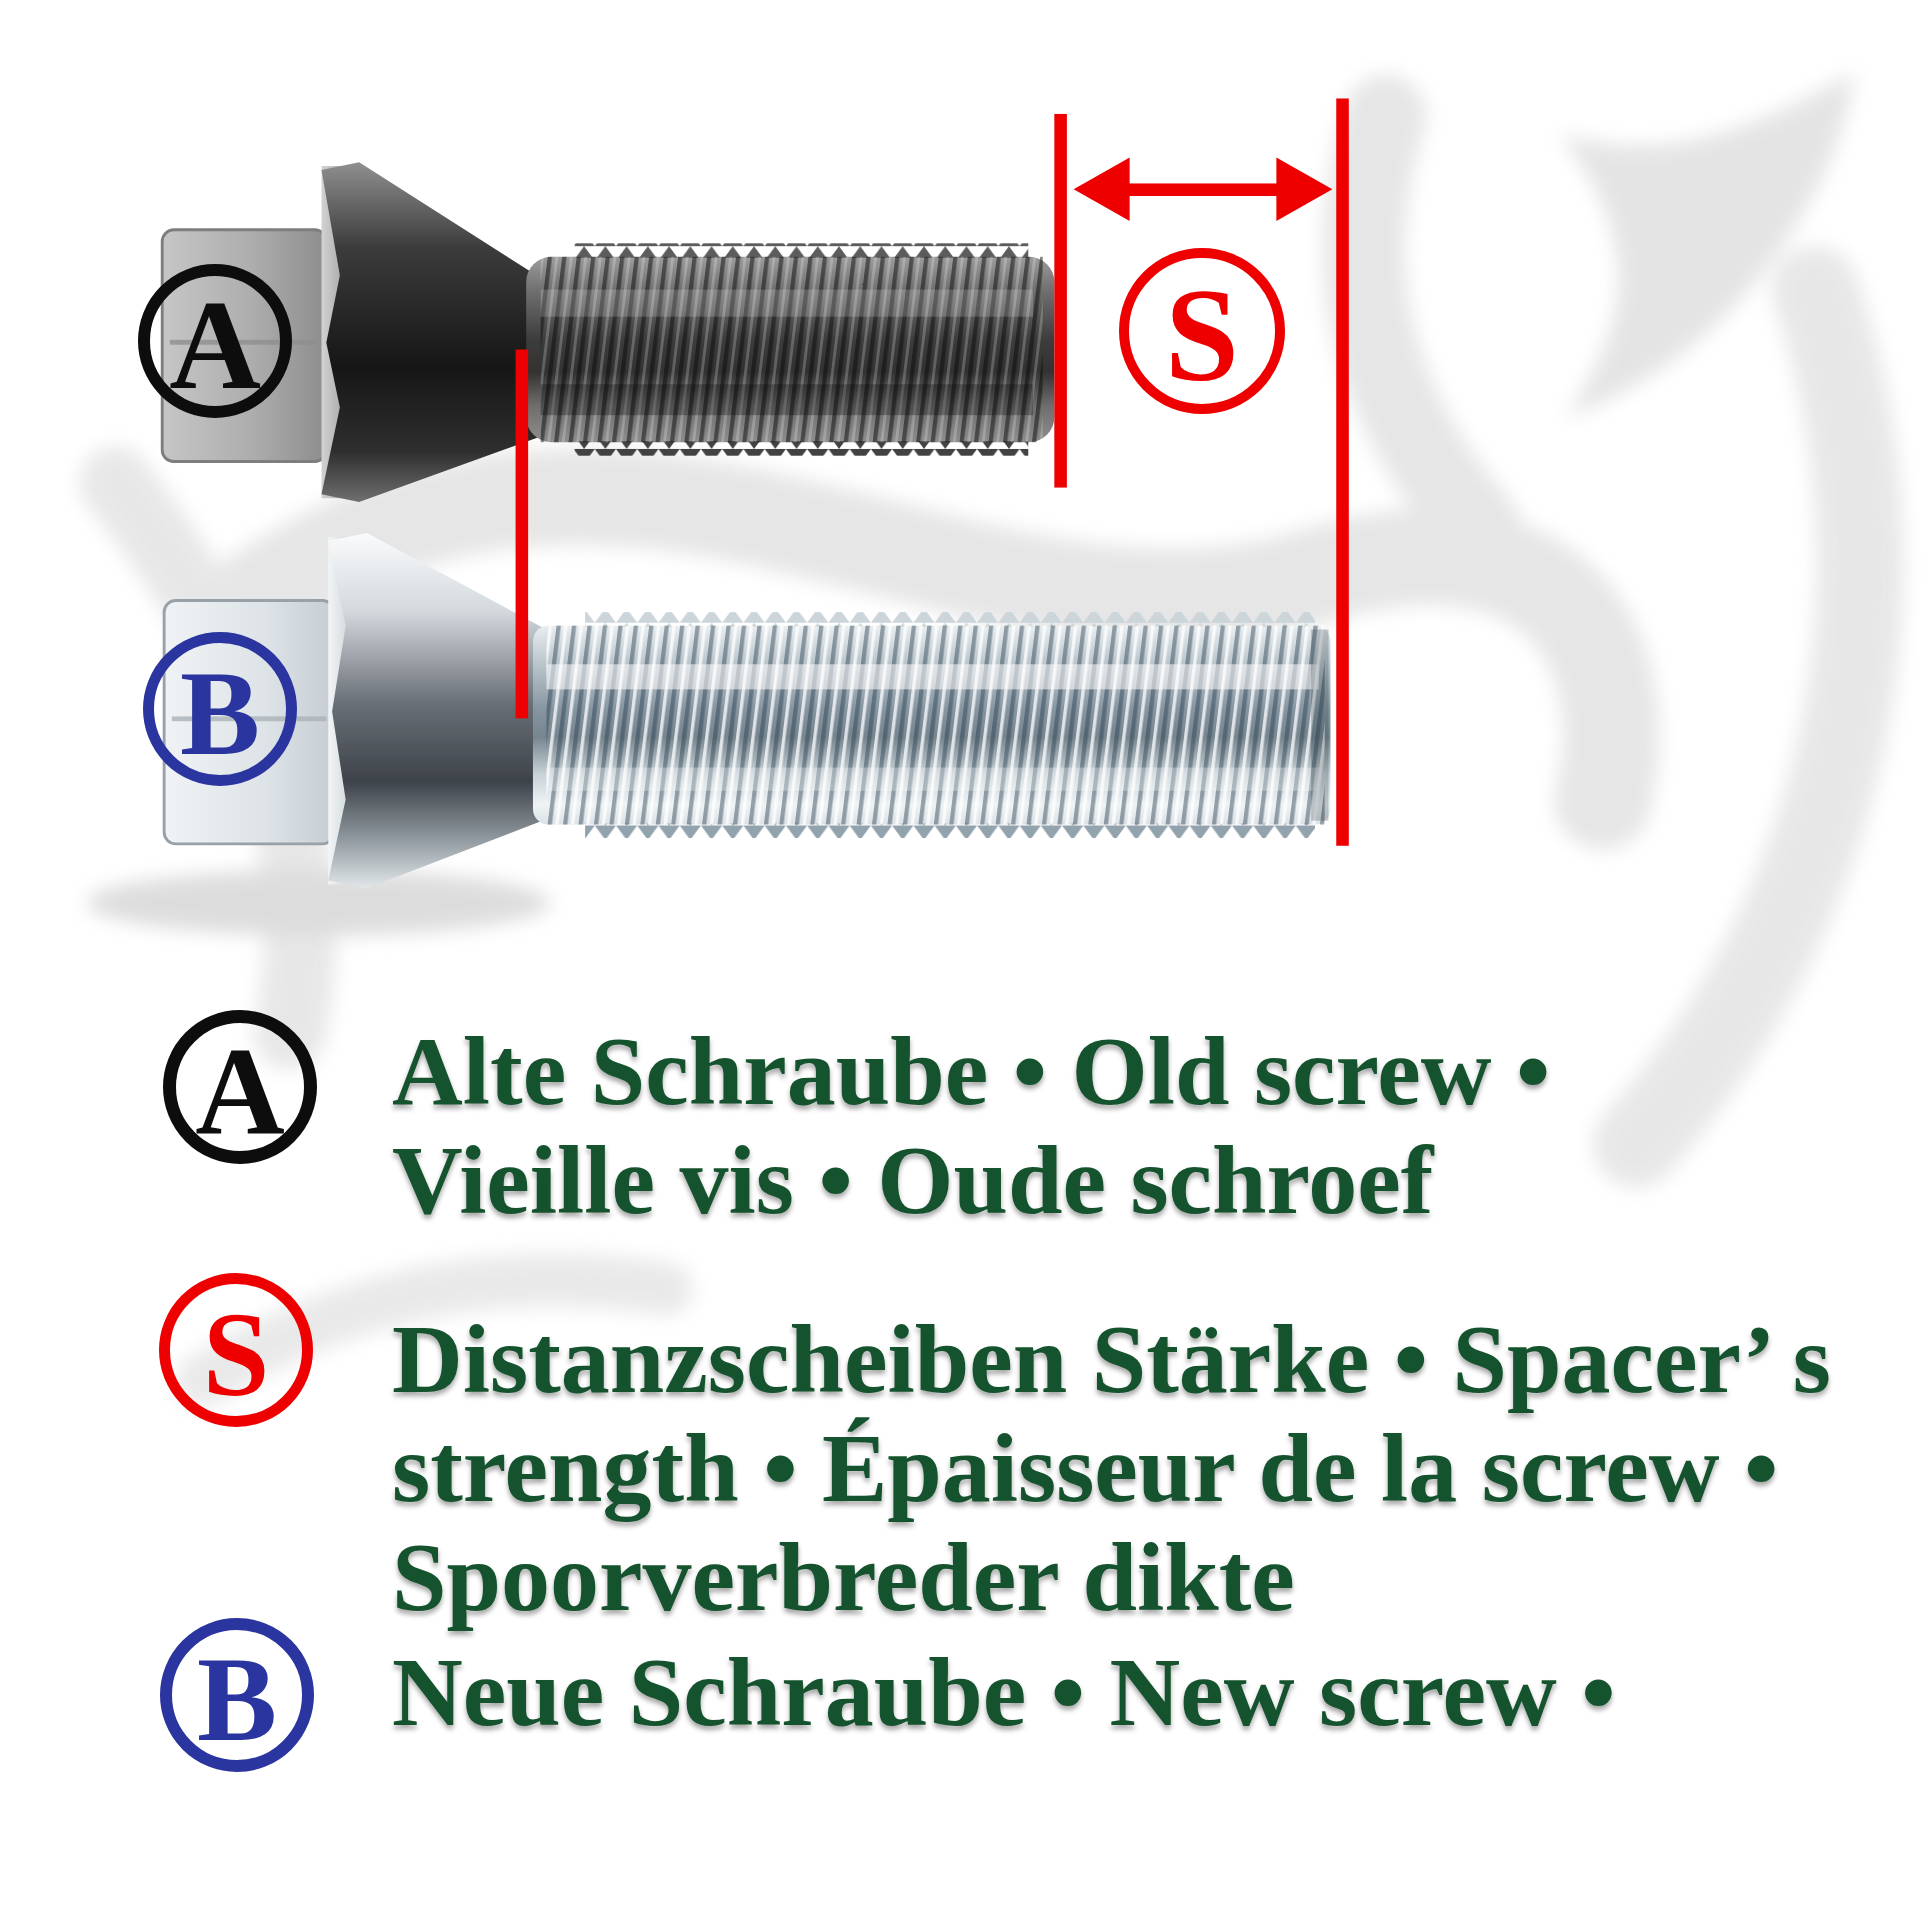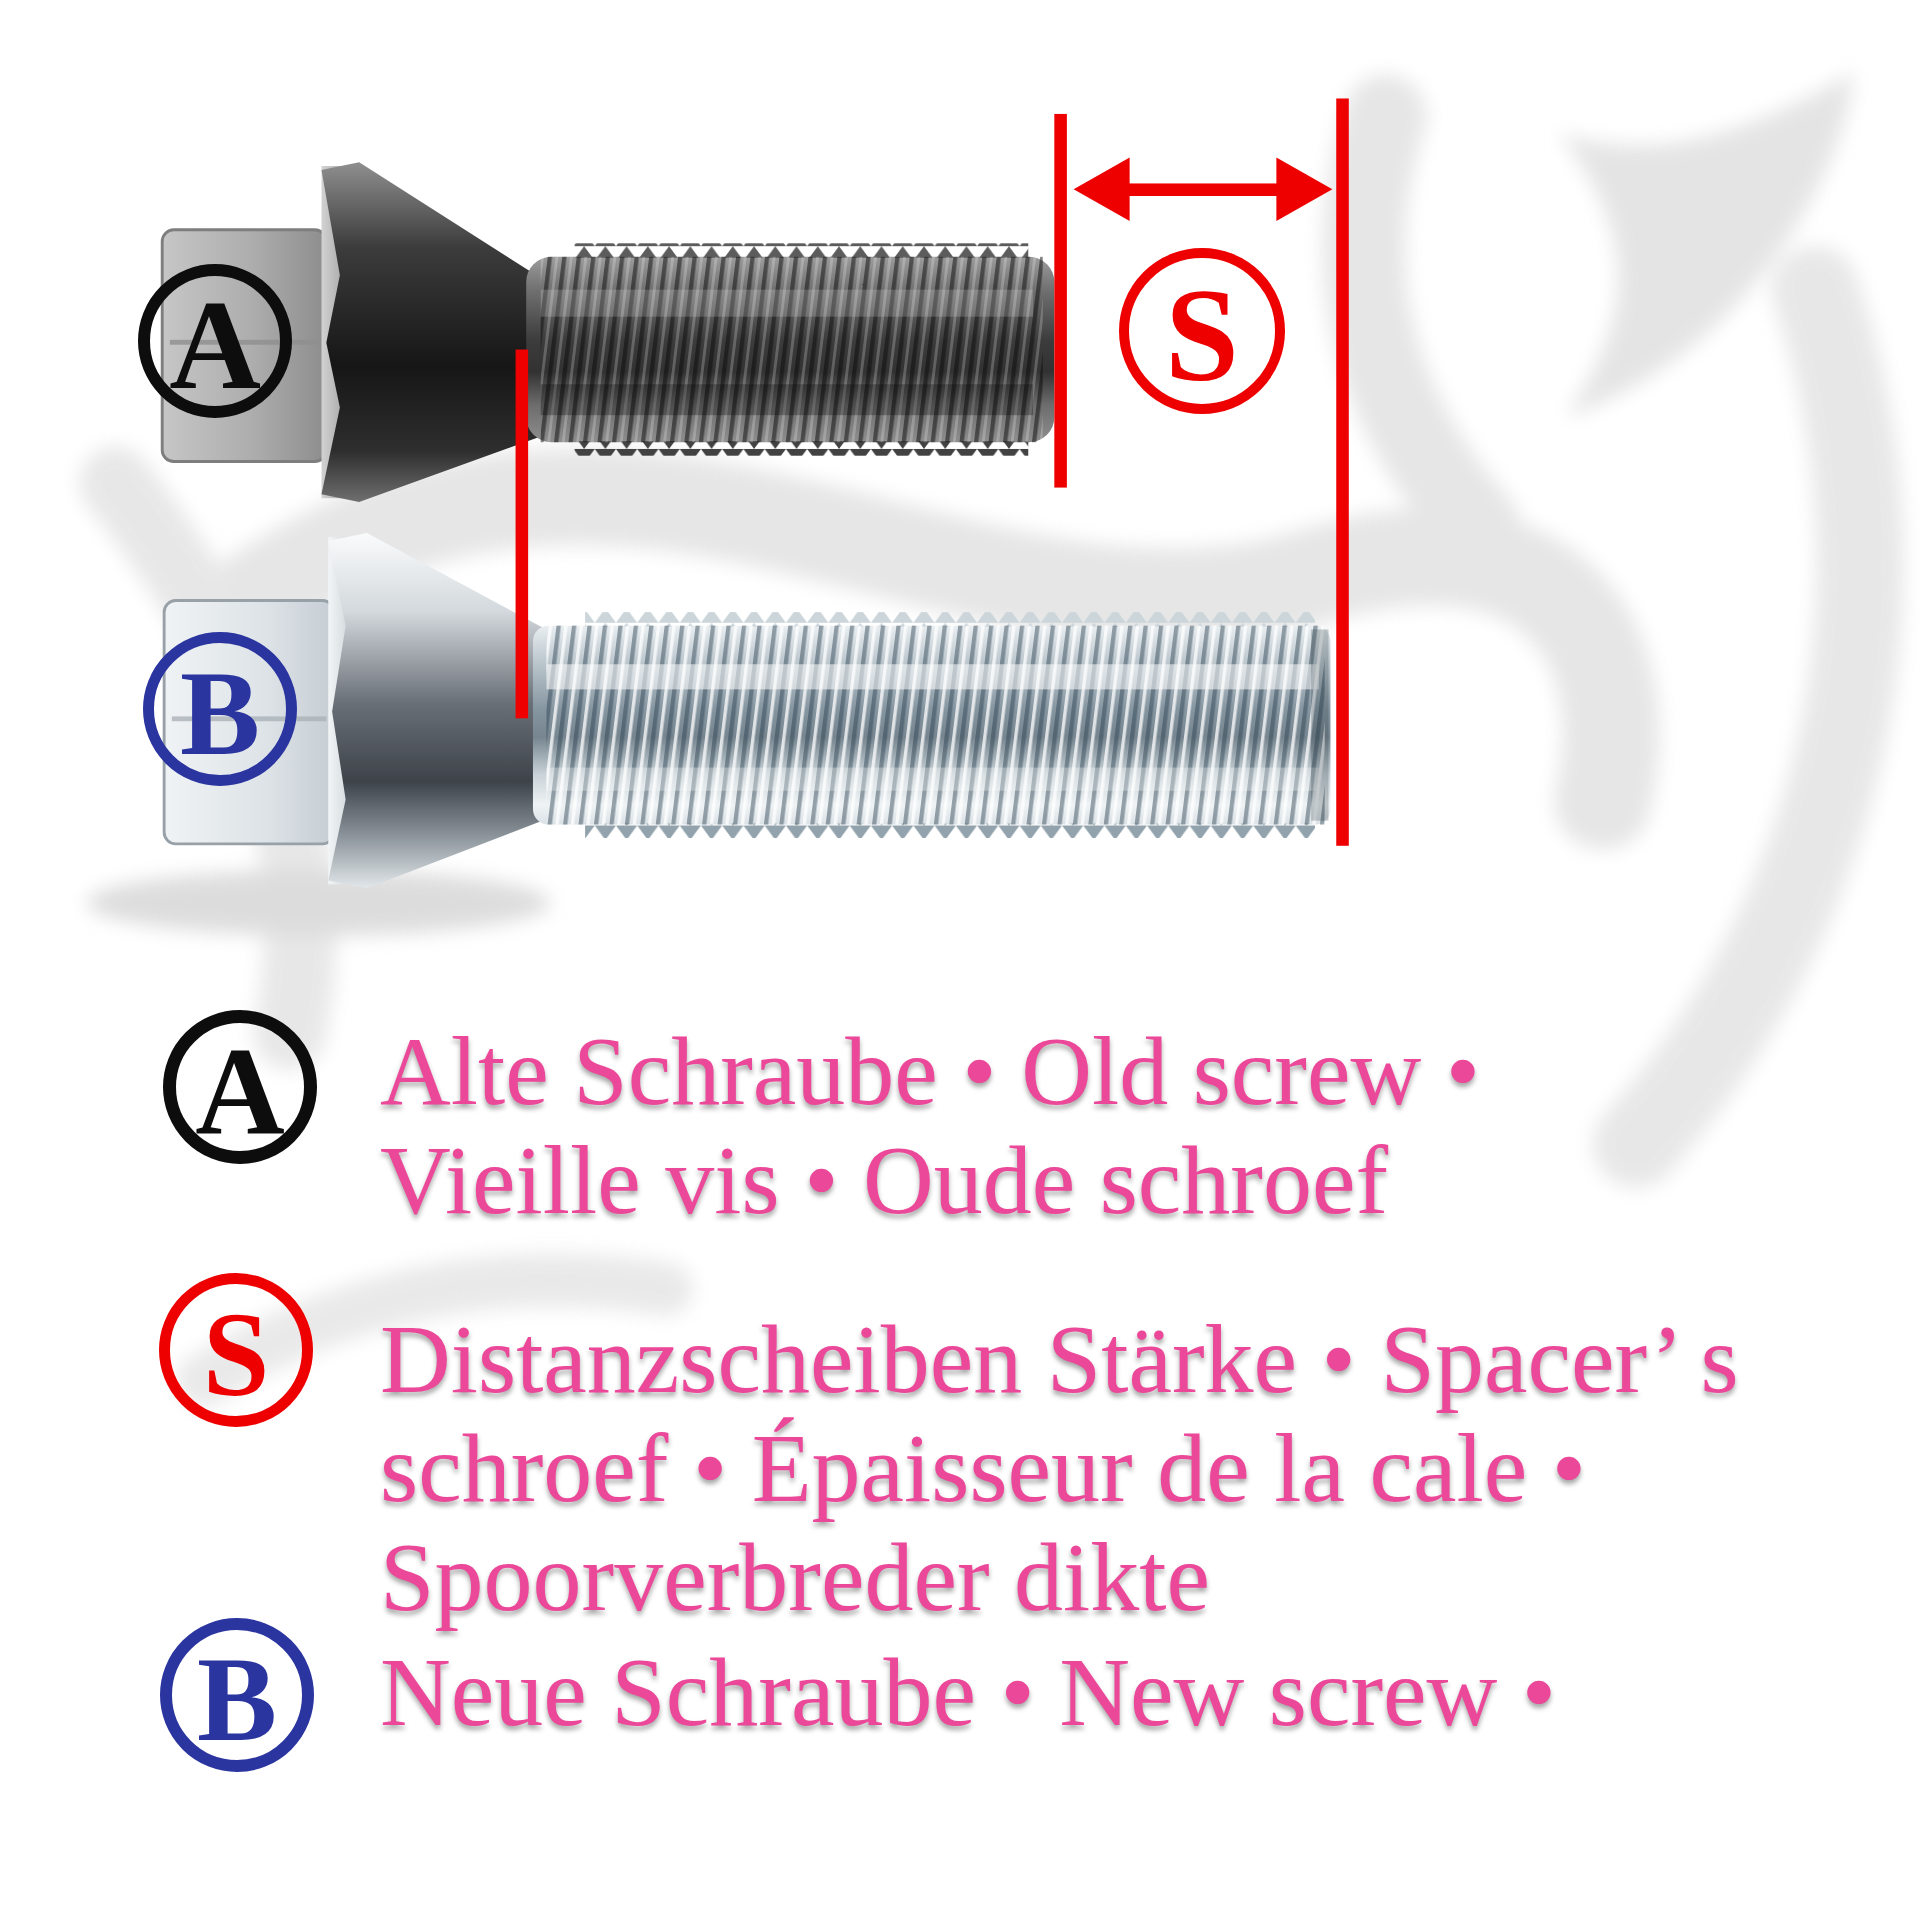--- a/index.html
+++ b/index.html
@@ -30,26 +30,27 @@
     padding-top: 9.7px;
   }
   .badge.black { border: 12.6px solid #0d0d0d; color: #0d0d0d; }
   .badge.red   { border: 11.6px solid #ee0000; color: #ee0000; }
   .badge.blue  { border: 12.6px solid #2b35a0; color: #2b35a0; }
   .badge.fill-white { background: #ffffff; }
 
   
   .legend-text {
     position: absolute;
-    left: 380px;
+    left: 392px;
     white-space: nowrap;
     font-size: 98px;
     line-height: 109px;
-    color: #ec4899;
+    color: #14532d;
     text-shadow: 0 3.9px 4.8px rgba(0,0,0,0.35);
+    font-weight: bold;
   }
 </style>
 </head>
 <body>
 
 <div class="canvas">
 
   <svg class="layer" width="1931" height="1931" viewBox="0 0 2000 2000">
     <defs>
       <filter id="soft" x="-30%" y="-30%" width="160%" height="160%">
@@ -200,21 +201,21 @@
     <div class="legend-text" style="top:1017px;">
       <div>Alte Schraube • Old screw •</div>
       <div>Vieille vis • Oude schroef</div>
     </div>
 
     <div class="badge red" style="left:159px; top:1273px; width:154px; height:154px; font-size:120px;">
       <span>S</span>
     </div>
     <div class="legend-text" style="top:1285px;margin-top:20px;">
       <div>Distanzscheiben Stärke • Spacer’ s</div>
-      <div>schroef • Épaisseur de la cale •</div>
+      <div>strength • Épaisseur de la screw •</div>
       <div>Spoorverbreder dikte</div>
     </div>
 
     <div class="badge blue" style="left:160px; top:1618px; width:154px; height:154px; font-size:120px;">
       <span>B</span>
     </div>
     <div class="legend-text" style="top:1638px;">
       <div>Neue Schraube • New screw •</div>
     </div>
 

